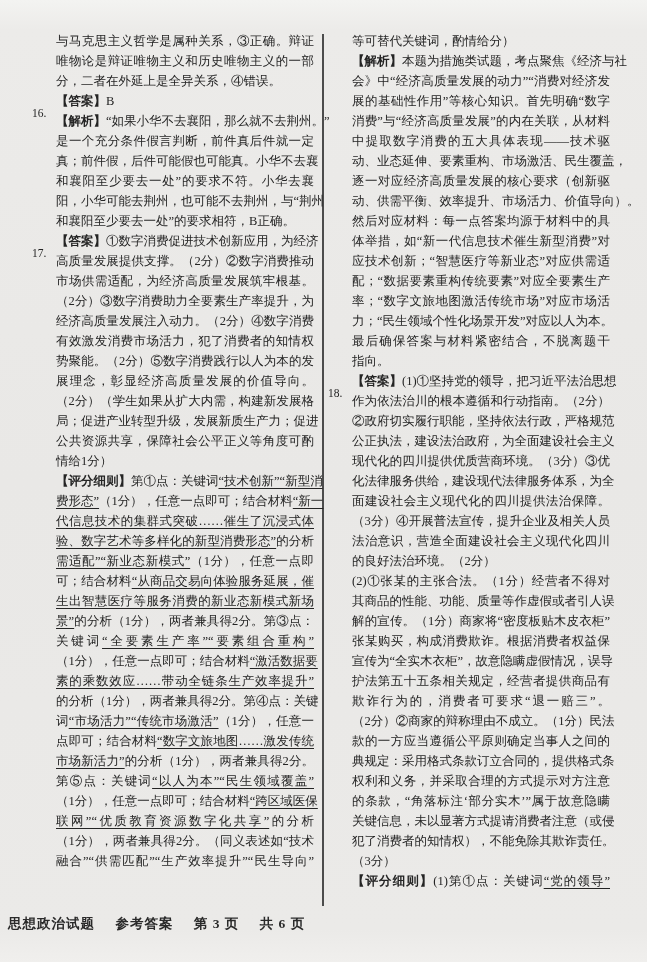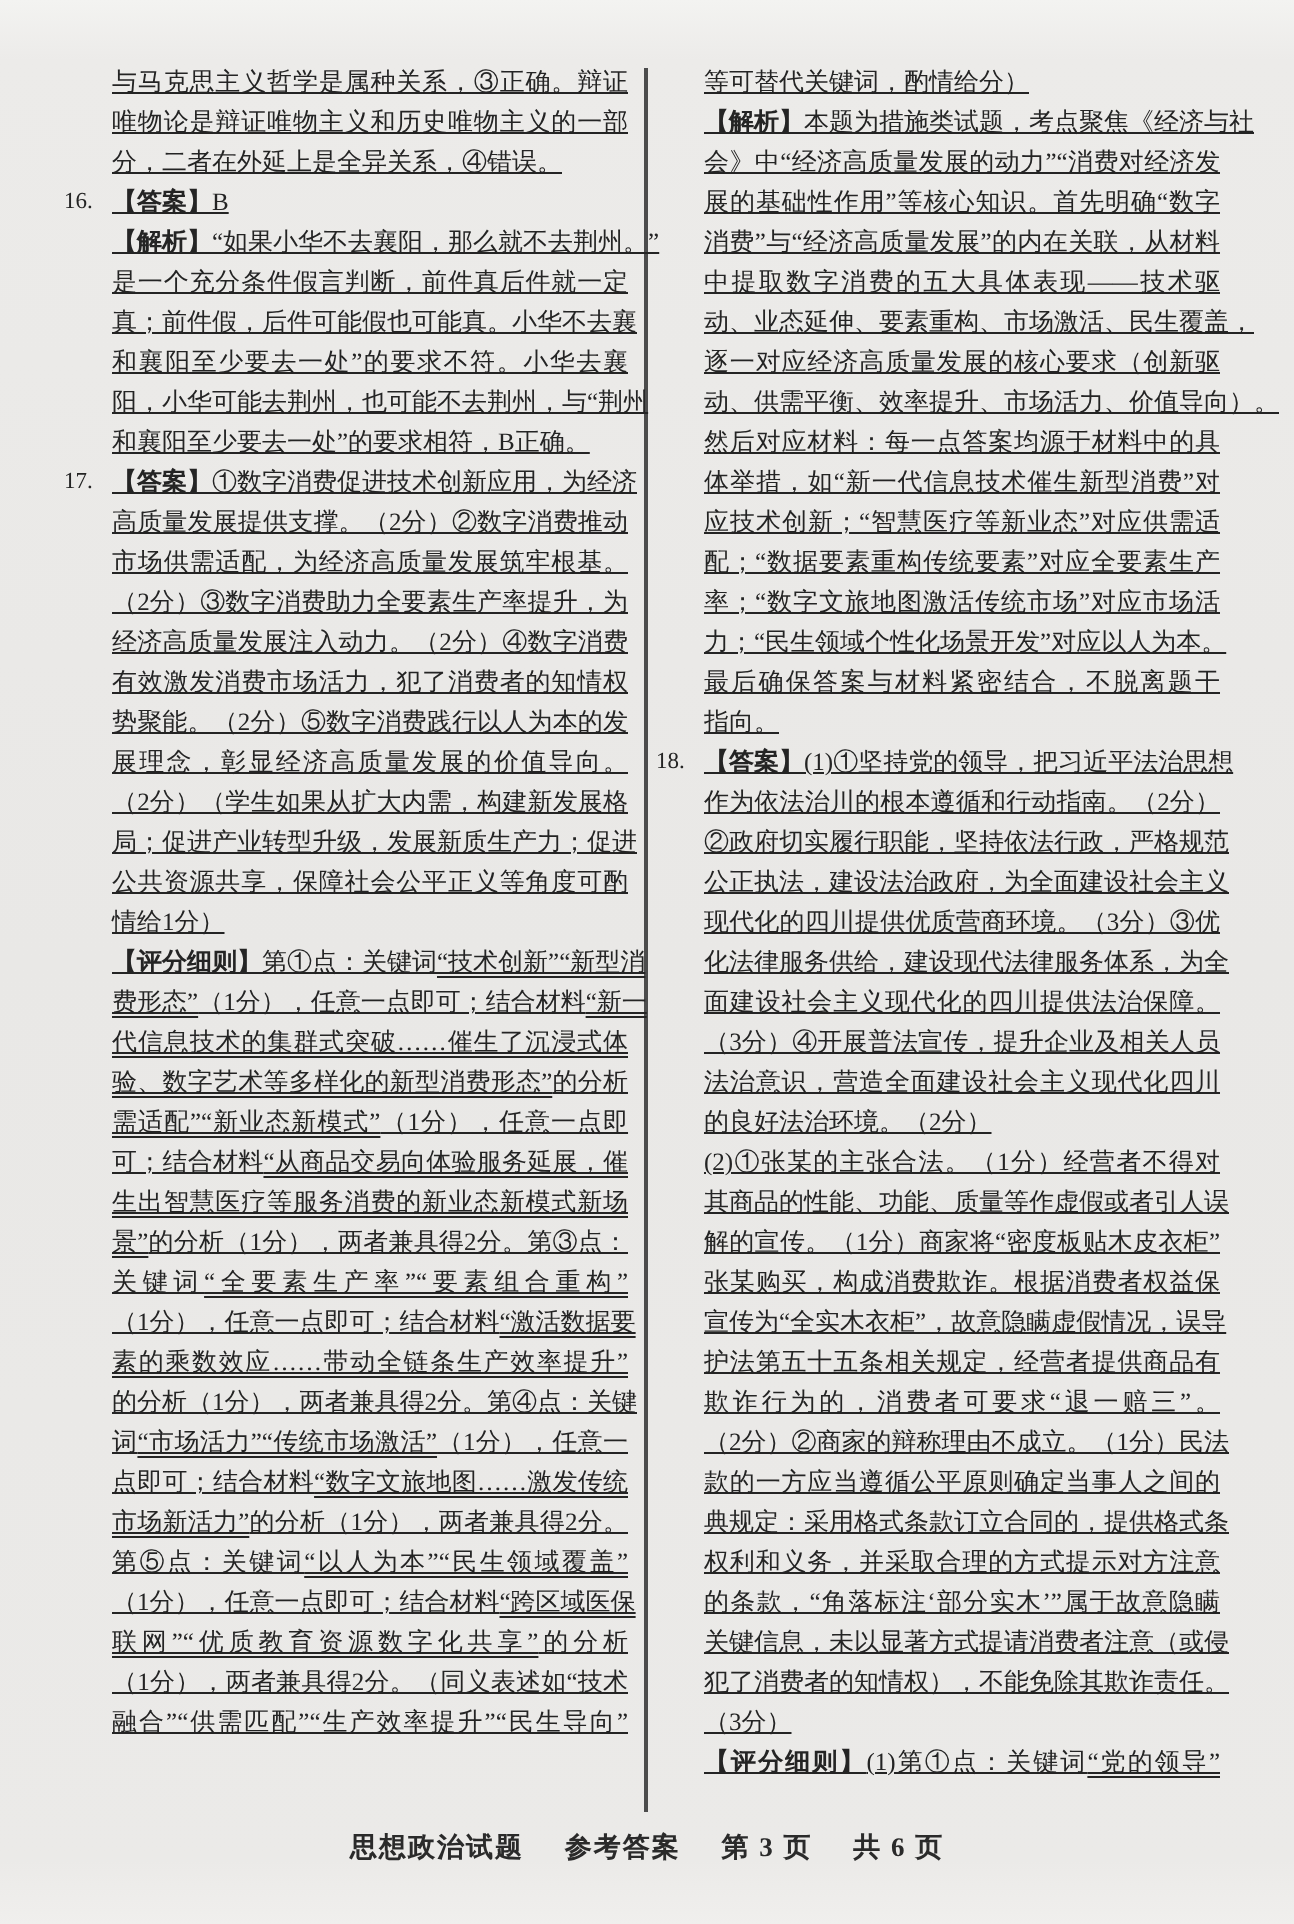--- a/index.html
+++ b/index.html
@@ -7,42 +7,42 @@
     width:647px;height:962px;
     background:#e6e6e4;
     font-family:"Liberation Serif","DejaVu Serif",serif;
   }
   .page{
     position:relative;width:647px;height:962px;overflow:hidden;
     background:linear-gradient(180deg,#f3f3f1 0px,#ecebe9 30px,#e9e8e6 480px,#ebeae8 930px,#f0efed 962px);
     color:#242424;
   }
   .scan{filter:blur(0.3px);}
-  .column{position:absolute;top:31px;width:258px;text-decoration:underline;}
+  .column{position:absolute;top:31px;width:258px;}
   .column.left{left:56px;}
   .column.right{left:352px;}
   .line{
     height:20px;line-height:20px;font-size:12.5px;
     text-align:justify;text-align-last:justify;text-justify:inter-character;
     position:relative;white-space:nowrap;overflow:visible;
   }
   .line.end{text-align-last:left;}
   .item-num{
-    position:absolute;left:-24px;top:0;width:22px;
+    position:absolute;left:-24px;top:12px;width:22px;
     font-size:11.5px;letter-spacing:0;text-align:right;
   }
   .seg-u{text-decoration:underline;text-underline-offset:3px;text-decoration-thickness:1px;}
   .seg-b{font-weight:700;}
   .divider{
     position:absolute;left:322px;top:34px;width:2px;height:872px;
     background:#4c4c4c;
   }
   .footer{
     position:absolute;top:915px;left:0;width:647px;height:22px;
-    text-align:center;font-weight:700;font-size:13.5px;color:#2a2a2a;
+    text-align:left;font-weight:700;font-size:13.5px;color:#2a2a2a;
     letter-spacing:1px;
   }
   .footer span{margin:0 8px;}
 </style>
 </head>
 <body>
 
 <div class="page">
   <div class="divider"></div>
 

